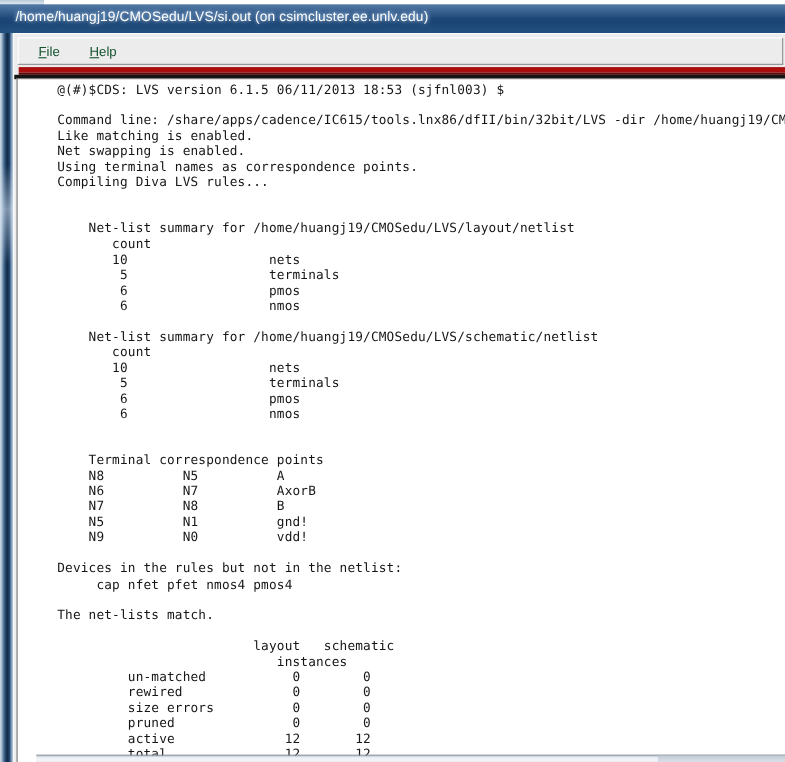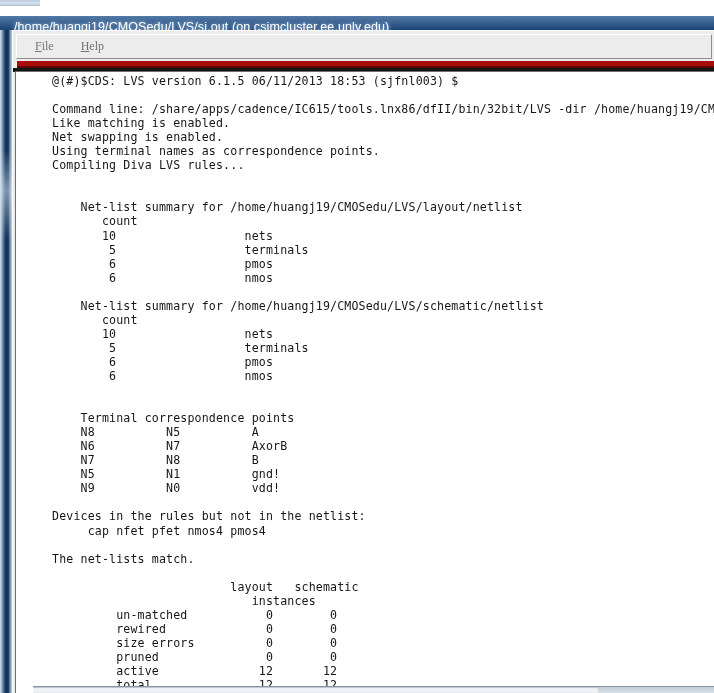--- a/index.html
+++ b/index.html
@@ -25,21 +25,20 @@
     width: 40px; height: 6px;
     background: linear-gradient(180deg, #b9cada 0%, #d7e3ee 55%, #a9bdd0 100%);
   }
 
   .titlebar {
     position: absolute;
     left: 0; top: 4px;
     width: 714px; height: 26px;
     background: linear-gradient(180deg, #2e5d92 0%, #1f4a7d 38%, #1b4474 62%, #23517f 100%);
     overflow: hidden;
-    margin-top: 12px;
   }
   .titlebar-gloss {
     position: absolute;
     left: 0; top: 0;
     width: 100%; height: 12px;
     background: linear-gradient(180deg, rgba(255,255,255,0.18), rgba(255,255,255,0.02));
     pointer-events: none;
   }
   .title-text {
     position: absolute;
@@ -90,23 +89,23 @@
     width: 696px; height: 25px;
     background: #ececec;
     border: 1px solid #ffffff;
     border-right-color: #8e8e8e;
     border-bottom-color: #8e8e8e;
     box-sizing: border-box;
     display: flex;
     align-items: center;
   }
   .menu-item {
-    font-family: Liberation Serif, serif;
+    font-family: Liberation Sans, sans-serif;
     font-size: 12px;
-    color: #737373;
+    color: #14532d;
     padding: 2px 9px;
     margin-left: 9px;
     cursor: default;
     white-space: nowrap;
   }
   .menu-item .mn {
     text-decoration: underline;
   }
 
   .red-bar {

